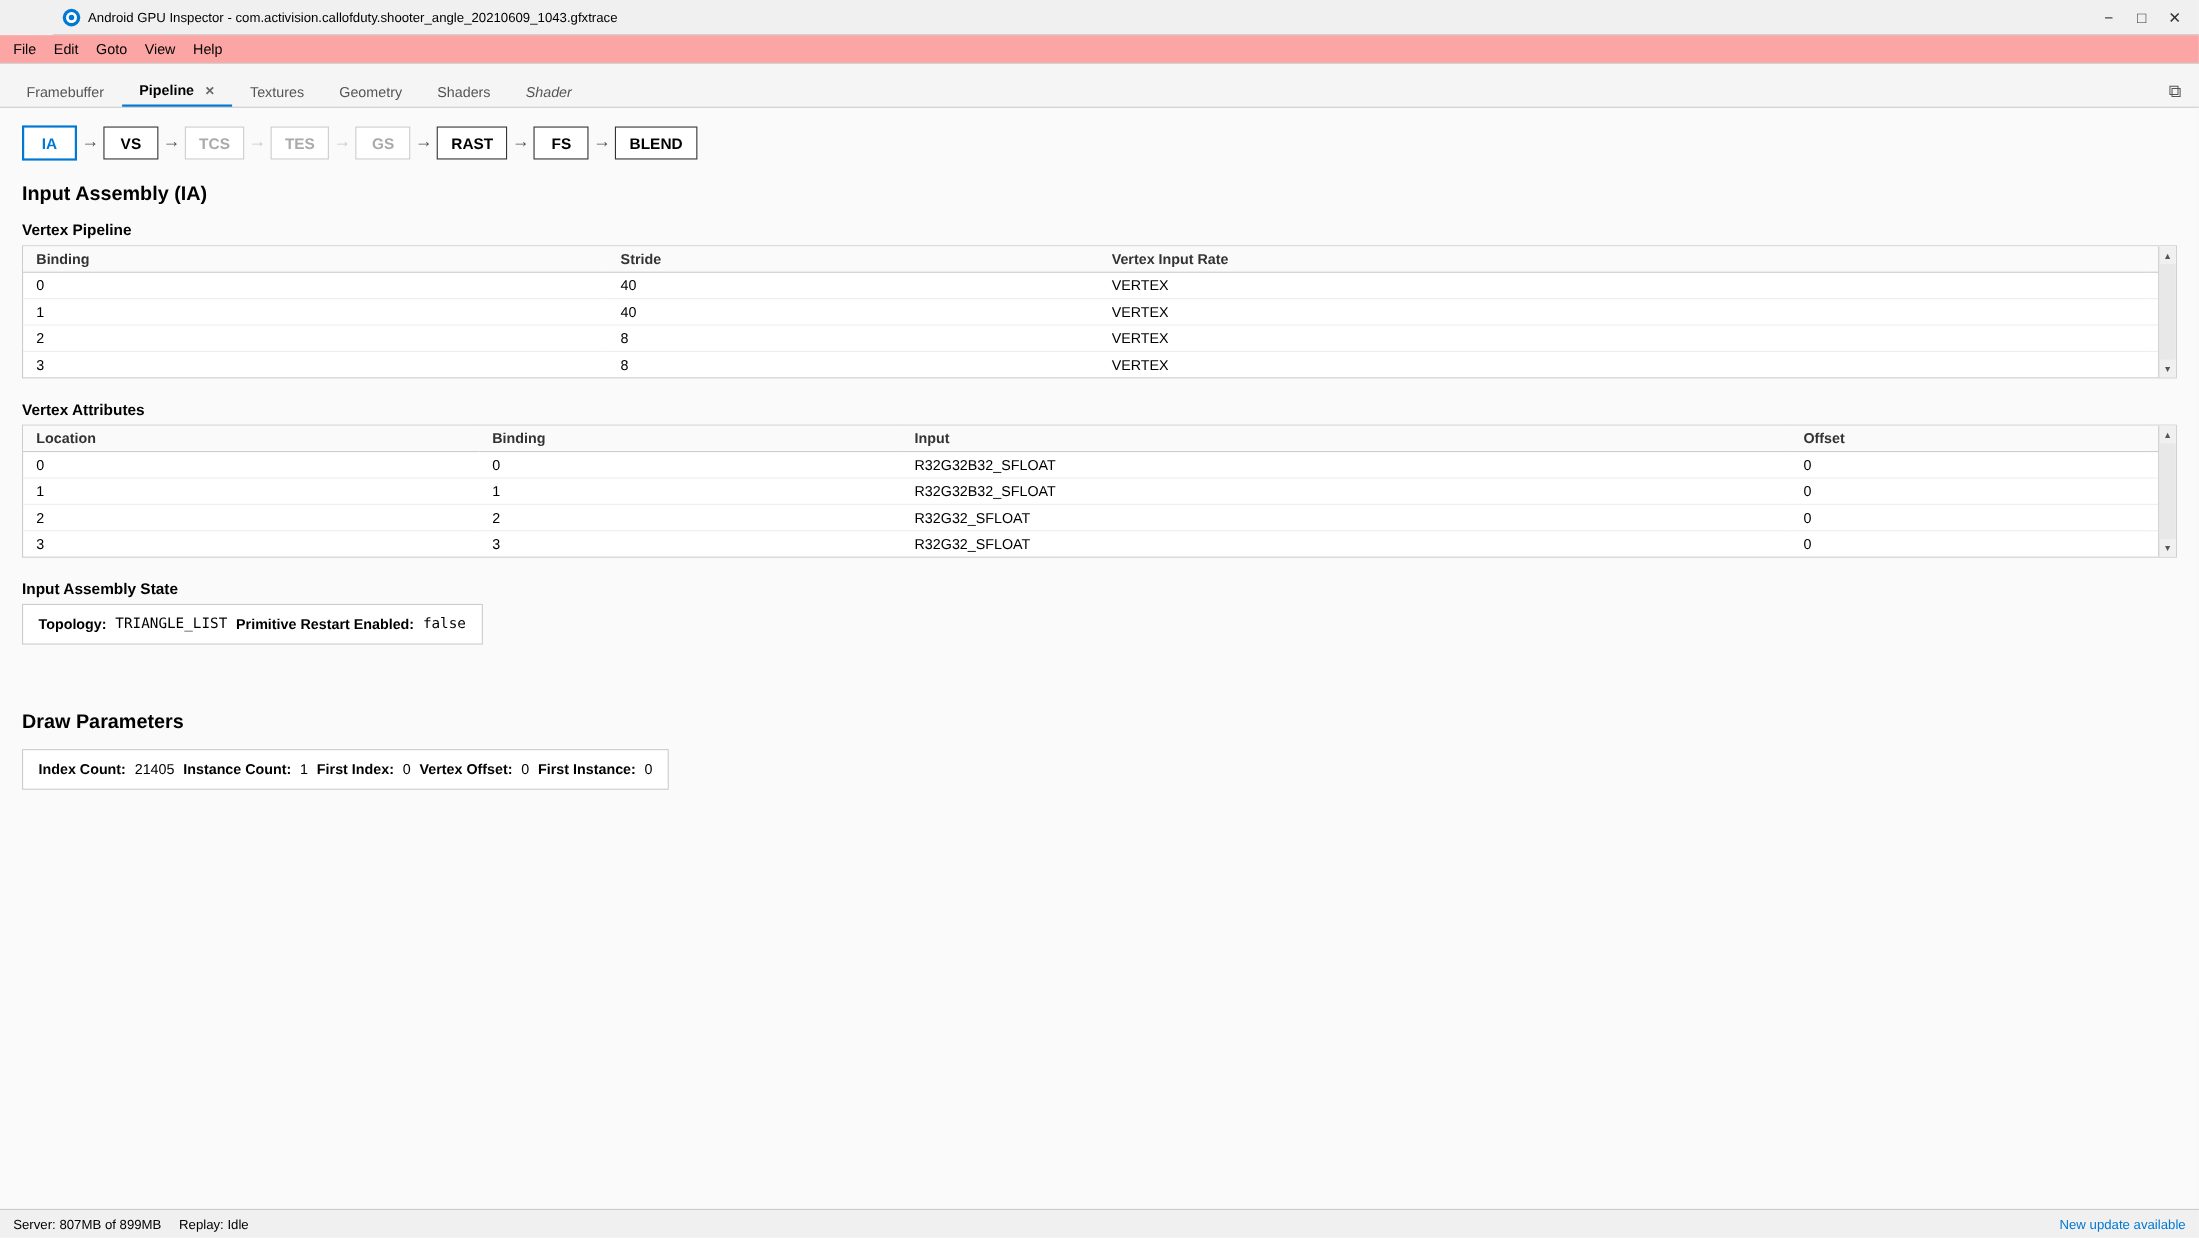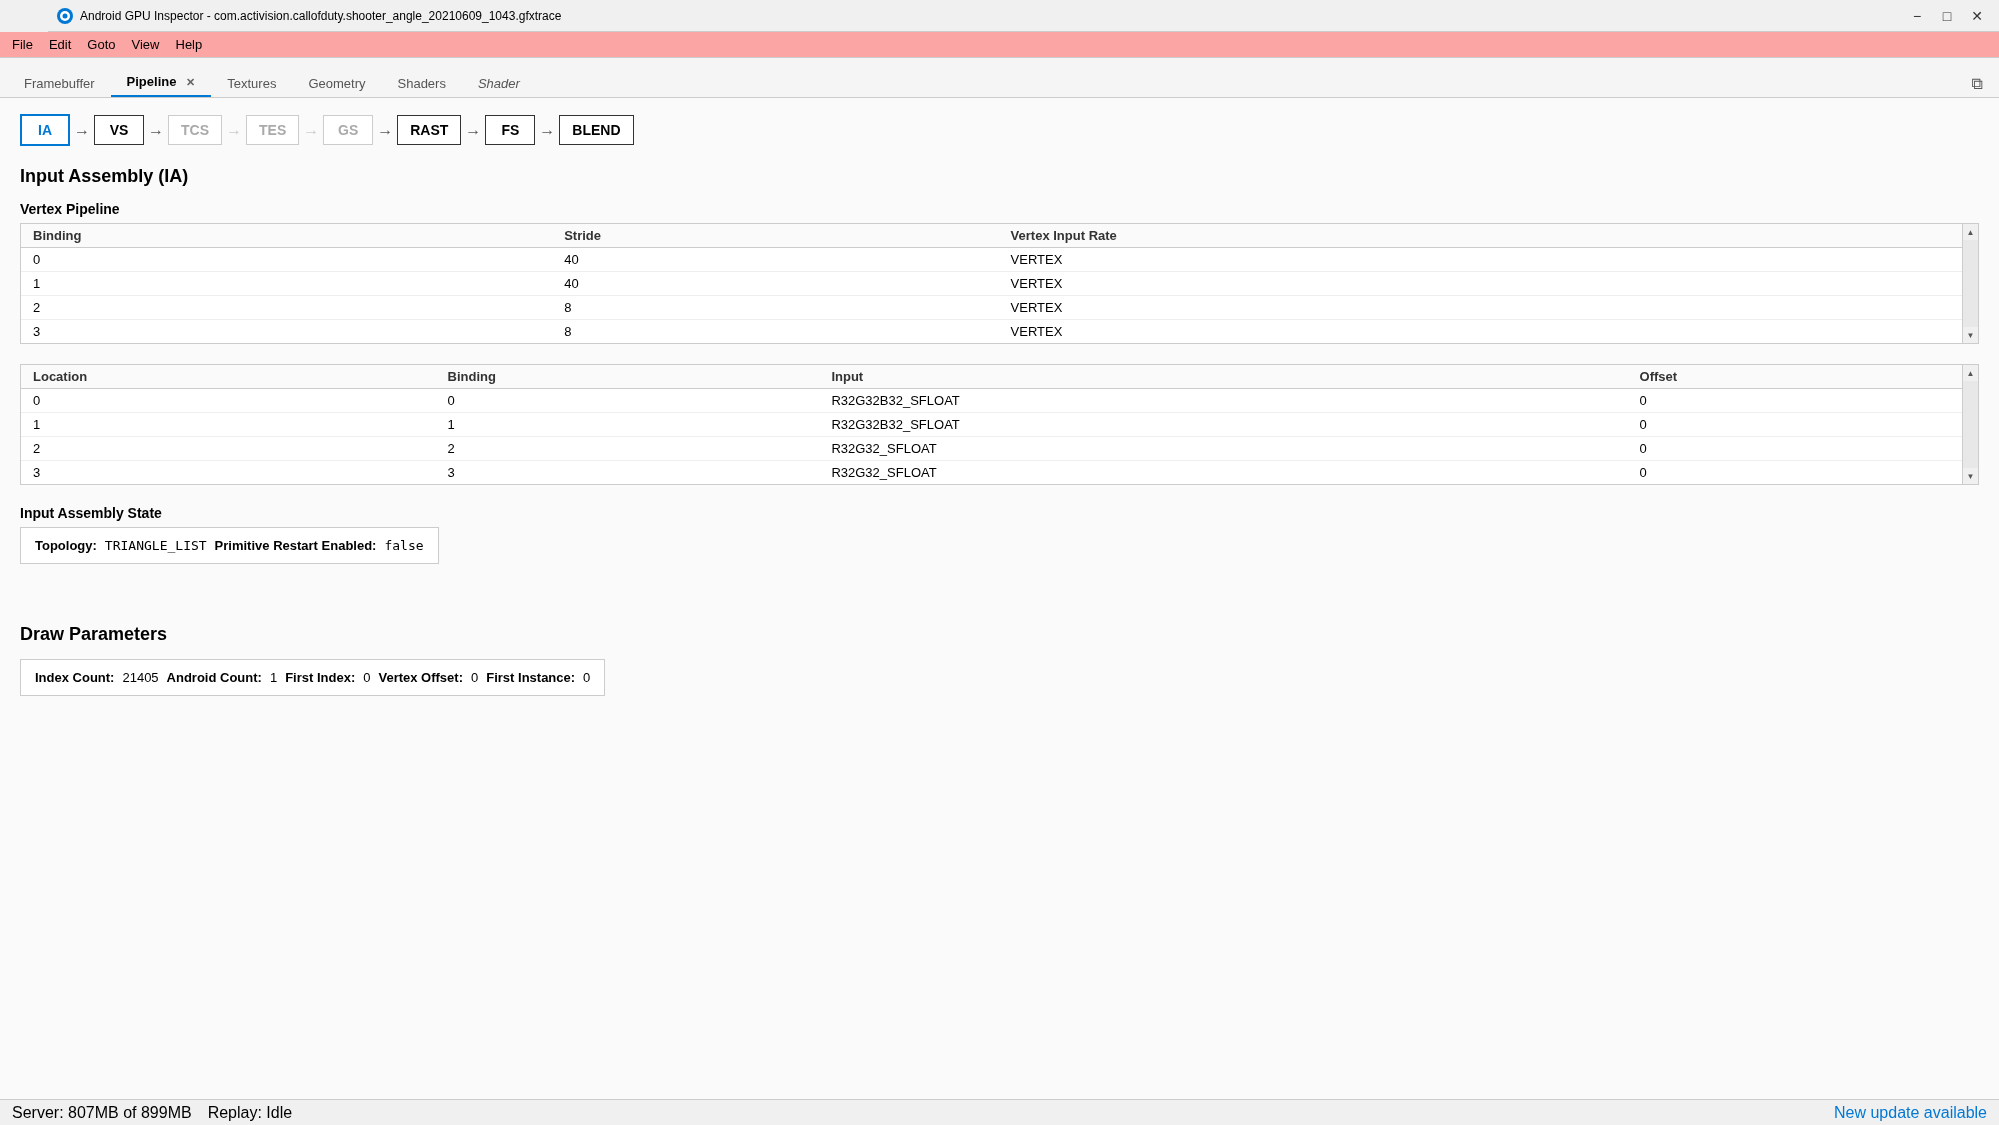--- a/index.html
+++ b/index.html
@@ -250,21 +250,21 @@
     
     .status-bar {
       background: #f0f0f0;
       border-top: 1px solid #ccc;
       display: flex;
       align-items: center;
       justify-content: space-between;
       padding: 3px 12px;
       height: 26px;
       flex-shrink: 0;
-      font-size: 16px;
+      font-size: 12px;
     }
     .status-bar-left {
       display: flex;
       gap: 16px;
     }
     .new-update-link {
       color: #0078d4;
       text-decoration: none;
       cursor: pointer;
     }
@@ -375,20 +375,21 @@
         </tbody>
     </table>
     <div class="scrollbar-placeholder">
       <button class="scroll-up">▲</button>
       <div class="scroll-track"></div>
       <button class="scroll-down">▼</button>
     </div>
   </div>
 
   
+  <div class="subsection-title">Vertex Attributes</div>
   <div class="data-table-container">
     <table class="data-table">
       <thead>
         <tr>
           <th>Location</th>
           <th>Binding</th>
           <th>Input</th>
           <th>Offset</th>
           <th style="width:16px; padding:0;"></th>
         </tr>
@@ -440,21 +441,21 @@
     <span class="ia-state-value">false</span>
   </div>
 
   <div style="height: 30px;"></div>
 
   
   <div class="section-title">Draw Parameters</div>
   <div class="draw-params-box">
     <span class="draw-params-label">Index Count:</span>
     <span>21405</span>
-    <span class="draw-params-label">Android Count:</span>
+    <span class="draw-params-label">Instance Count:</span>
     <span>1</span>
     <span class="draw-params-label">First Index:</span>
     <span>0</span>
     <span class="draw-params-label">Vertex Offset:</span>
     <span>0</span>
     <span class="draw-params-label">First Instance:</span>
     <span>0</span>
   </div>
 
 </div>

